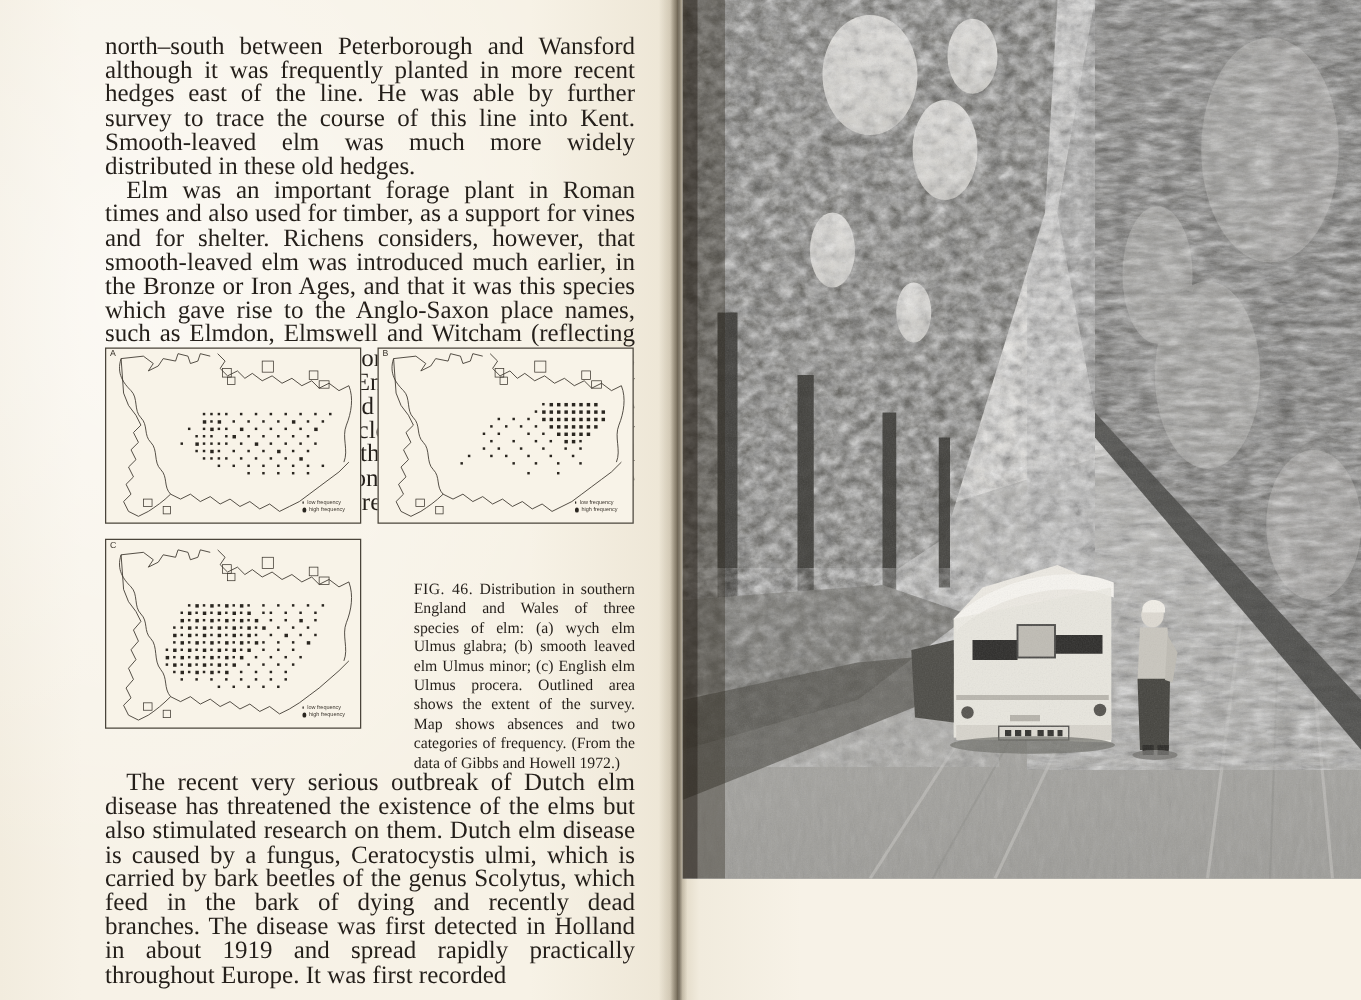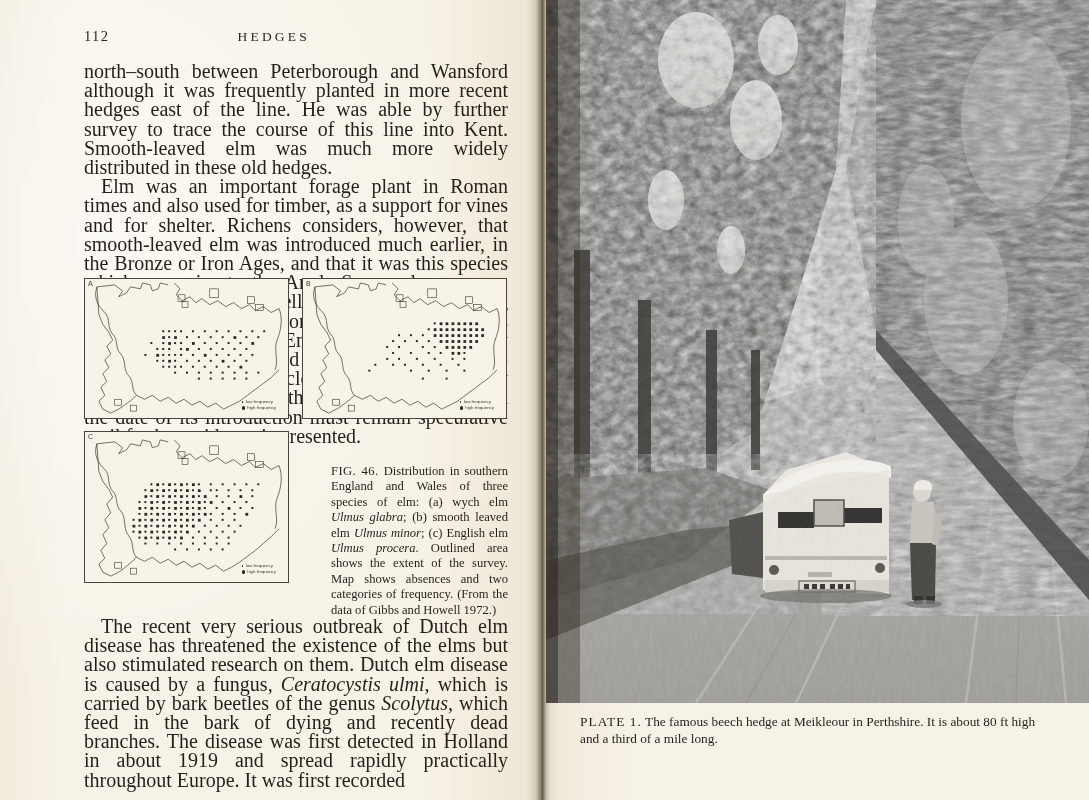--- a/index.html
+++ b/index.html
@@ -41,21 +41,21 @@
     margin:0;
     font-size:20px;
     line-height:19.2px;
     text-align:justify;
     color:#241f1a;
     -webkit-font-smoothing:antialiased;
     hyphens:none;
   }
   p.body.indent{text-indent:17px;}
   p.body + p.body{margin-top:0;}
-  .it{font-style:italic;}
+  .it{}
 
   
   .figblock{position:absolute;left:84px;top:278px;width:424px;}
   .maprow{display:flex;gap:13px;}
   .mapbox{
     position:relative;
     border:1px solid #4a443b;
     background:#f8f3e8;
     box-sizing:border-box;
   }
@@ -113,24 +113,20 @@
   }
 </style>
 </head>
 <body>
 
 <div class="spread">
 
   <div class="page-left">
 
     <div class="textcol">
-      <div class="runhead">
-        <span class="folio">112</span>
-        <span class="runtitle">HEDGES</span>
-      </div>
       <p class="body">north–south between Peterborough and Wansford although it was frequently planted in more recent hedges east of the line. He was able by further survey to trace the course of this line into Kent. Smooth-leaved elm was much more widely distributed in these old hedges.</p>
       <p class="body indent">Elm was an important forage plant in Roman times and also used for timber, as a support for vines and for shelter. Richens considers, however, that smooth-leaved elm was introduced much earlier, in the Bronze or Iron Ages, and that it was this species which gave rise to the Anglo-Saxon place names, such as Elmdon, Elmswell and Witcham (reflecting different linguistic traditions rather than differences in the elm species). English elm is generally recognised as a midland species and may have arisen as a single local clone, just possibly a very distant form of the smooth-leaved elm, but this and the date of its introduction must remain speculative until further evidence is presented.</p>
     </div>
 
     <div class="figblock">
       <div class="maprow">
 
         <div class="mapbox mapA">
           <span class="maplabel">A</span>
           <svg class="mapsvg" viewBox="0 0 205 141" preserveAspectRatio="none">
@@ -757,20 +753,16 @@
           <g opacity="0.30">
               <rect x="0" y="0" width="543" height="703" filter="url(#grain)"></rect>
             </g>
 
           <rect x="0" y="0" width="34" height="703" fill="#2a241a" opacity="0.35"></rect>
           <rect x="0" y="0" width="12" height="703" fill="#1e1912" opacity="0.45"></rect>
         </g>
       </svg>
     </div>
 
-    <div class="platecaption">
-      <span class="sc">PLATE 1.</span>
-      <span>The famous beech hedge at Meikleour in Perthshire. It is about 80 ft high and a third of a mile long.</span>
-    </div>
   </div>
 
   <div class="gutter"></div>
 </div>
 
 </body></html>

